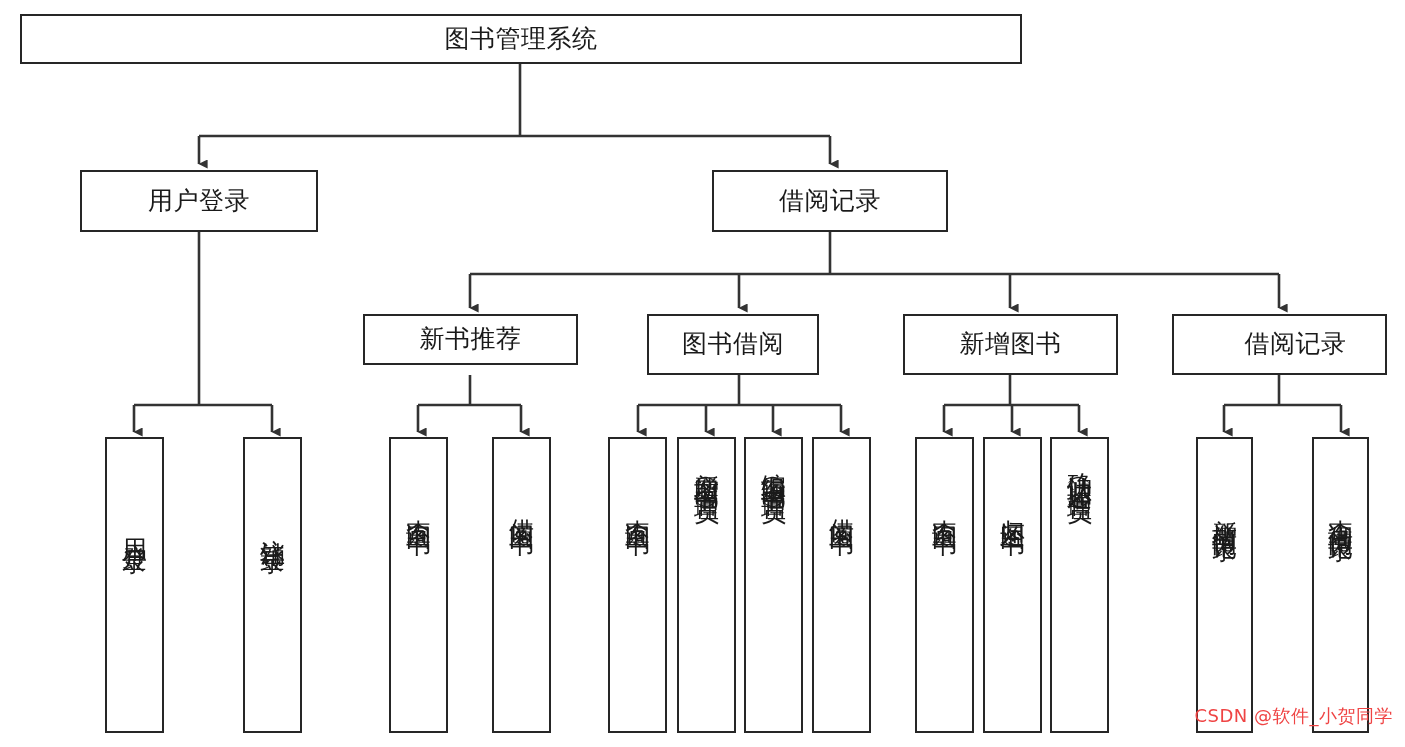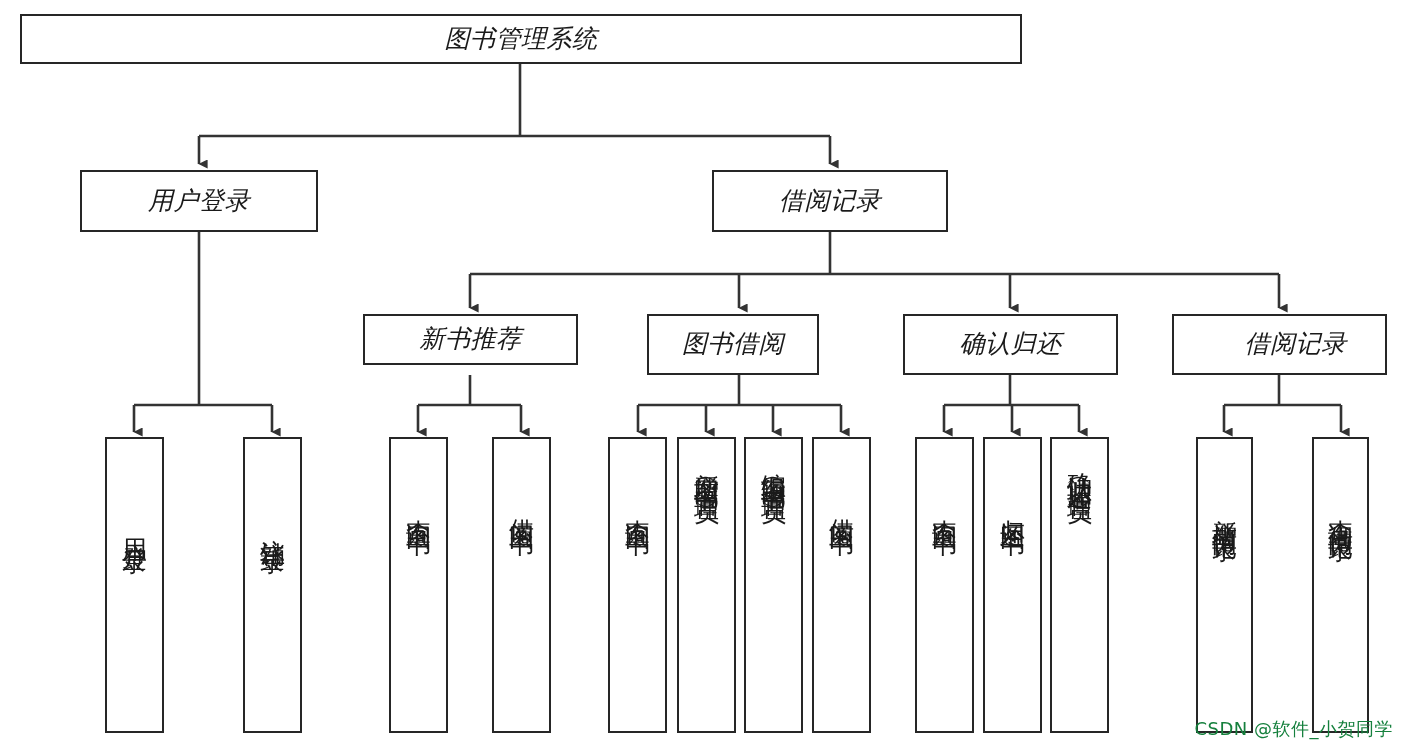--- a/index.html
+++ b/index.html
@@ -38,21 +38,20 @@
   }
   .node .label {
     display: block;
     text-align: center;
     white-space: pre;
     line-height: 1.06;
   }
   .node.horizontal .label {
     font-size: 25px;
     letter-spacing: 0.5px;
-    font-style: italic;
   }
   .node.vertical {
     align-items: flex-start;
     justify-content: center;
     padding-top: 14px;
   }
   .node.vertical .label {
     writing-mode: vertical-rl;
     text-orientation: upright;
     font-size: 25px;
@@ -61,23 +60,23 @@
   }
   .node.vertical.tall-mid {
     padding-top: 60px;
   }
   .node.vertical.tall-more {
     padding-top: 80px;
   }
   #watermark {
     position: absolute;
     right: 12px;
-    bottom: 6px;
+    bottom: 19px;
     font-size: 18px;
-    color: #15803d;
+    color: #ef4444;
     letter-spacing: 0.5px;
     z-index: 6;
     white-space: pre;
     pointer-events: none;
   }
 </style>
 </head>
 <body>
 
 <div id="diagram-root">
@@ -146,21 +145,21 @@
 
   <div class="node horizontal" style="left:363px; top:314px; width:215px; height:51px;">
     <span class="label">新书推荐</span>
   </div>
 
   <div class="node horizontal" style="left:632px; top:314px; width:172px; height:61px;margin-left:15px;">
     <span class="label">图书借阅</span>
   </div>
 
   <div class="node horizontal" style="left:903px; top:314px; width:215px; height:61px;">
-    <span class="label">确认归还</span>
+    <span class="label">新增图书</span>
   </div>
 
   <div class="node horizontal" style="left:1172px; top:314px; width:215px; height:61px;padding-left:32px;">
     <span class="label">借阅记录</span>
   </div>
 
   <div class="node vertical tall-more" style="left:105px; top:437px; width:59px; height:296px;">
     <span class="label">用户登录</span>
   </div>
   <div class="node vertical tall-more" style="left:243px; top:437px; width:59px; height:296px;">

